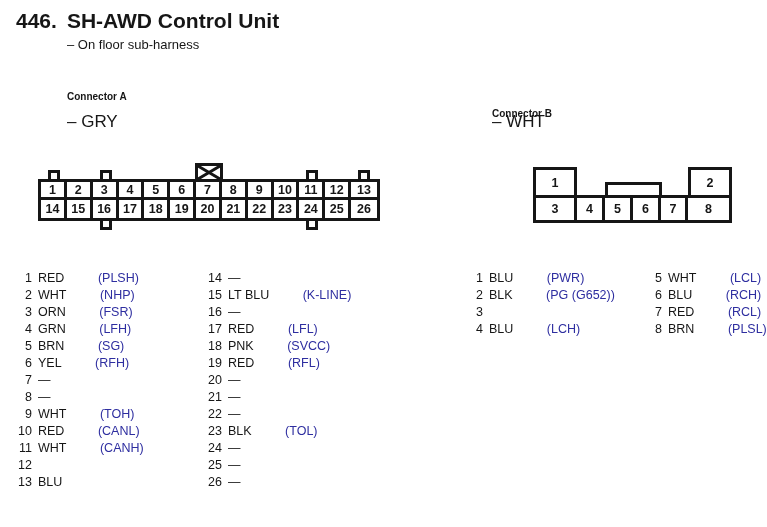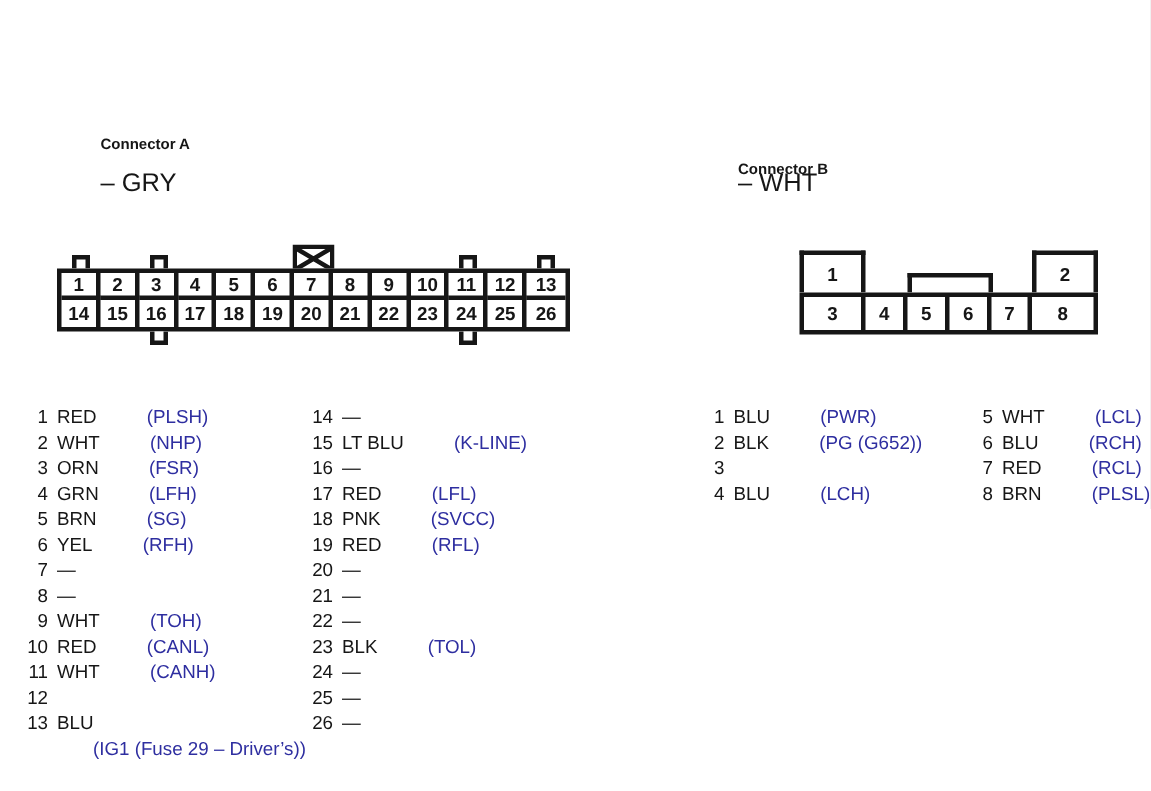--- a/index.html
+++ b/index.html
@@ -46,22 +46,26 @@
   .pin-row{display:flex;}
   .pin-num{width:14px;text-align:right;flex:none;}
   .pin-text{margin-left:6px;white-space:nowrap;}
   .sig{color:var(--blue);margin-left:30px;}
 </style>
 </head>
 <body>
 
 <div class="page">
 
+  <div class="title">
+    <span class="num">446.</span><span>SH-AWD Control Unit</span>
+  </div>
 
   <div class="notes">
+    <div>– On floor sub-harness</div>
   </div>
 
   <div class="conn-label" style="left:67px;top:91px;">Connector A</div>
   <div class="conn-note" style="left:67px;top:112px;">– GRY</div>
 
   <div class="conn-label" style="left:492px;top:108px;">Connector B</div>
   <div class="conn-note" style="left:492px;top:112px;">– WHT</div>
 
   <div class="tab" style="left:48px;top:170px;"></div>
   <div class="tab" style="left:100px;top:170px;"></div>
@@ -159,24 +163,20 @@
         <span class="pin-num">11</span>
         <span class="pin-text">WHT<span class="sig">&nbsp;(CANH)</span></span>
       </div>
       <div class="pin-row">
         <span class="pin-num">12</span>
       </div>
       <div class="pin-row">
         <span class="pin-num">13</span>
         <span class="pin-text">BLU</span>
       </div>
-      <div class="pin-row">
-        <span class="pin-num"></span>
-        <span class="pin-text sig">(IG1 (Fuse 29 – Driver’s))</span>
-      </div>
     </div>
   <div id="pinsA2" class="pins">
       <div class="pin-row">
         <span class="pin-num">14</span>
         <span class="pin-text">—</span>
       </div>
       <div class="pin-row">
         <span class="pin-num">15</span>
         <span class="pin-text">LT BLU<span class="sig">&nbsp;(K-LINE)</span></span>
       </div>

